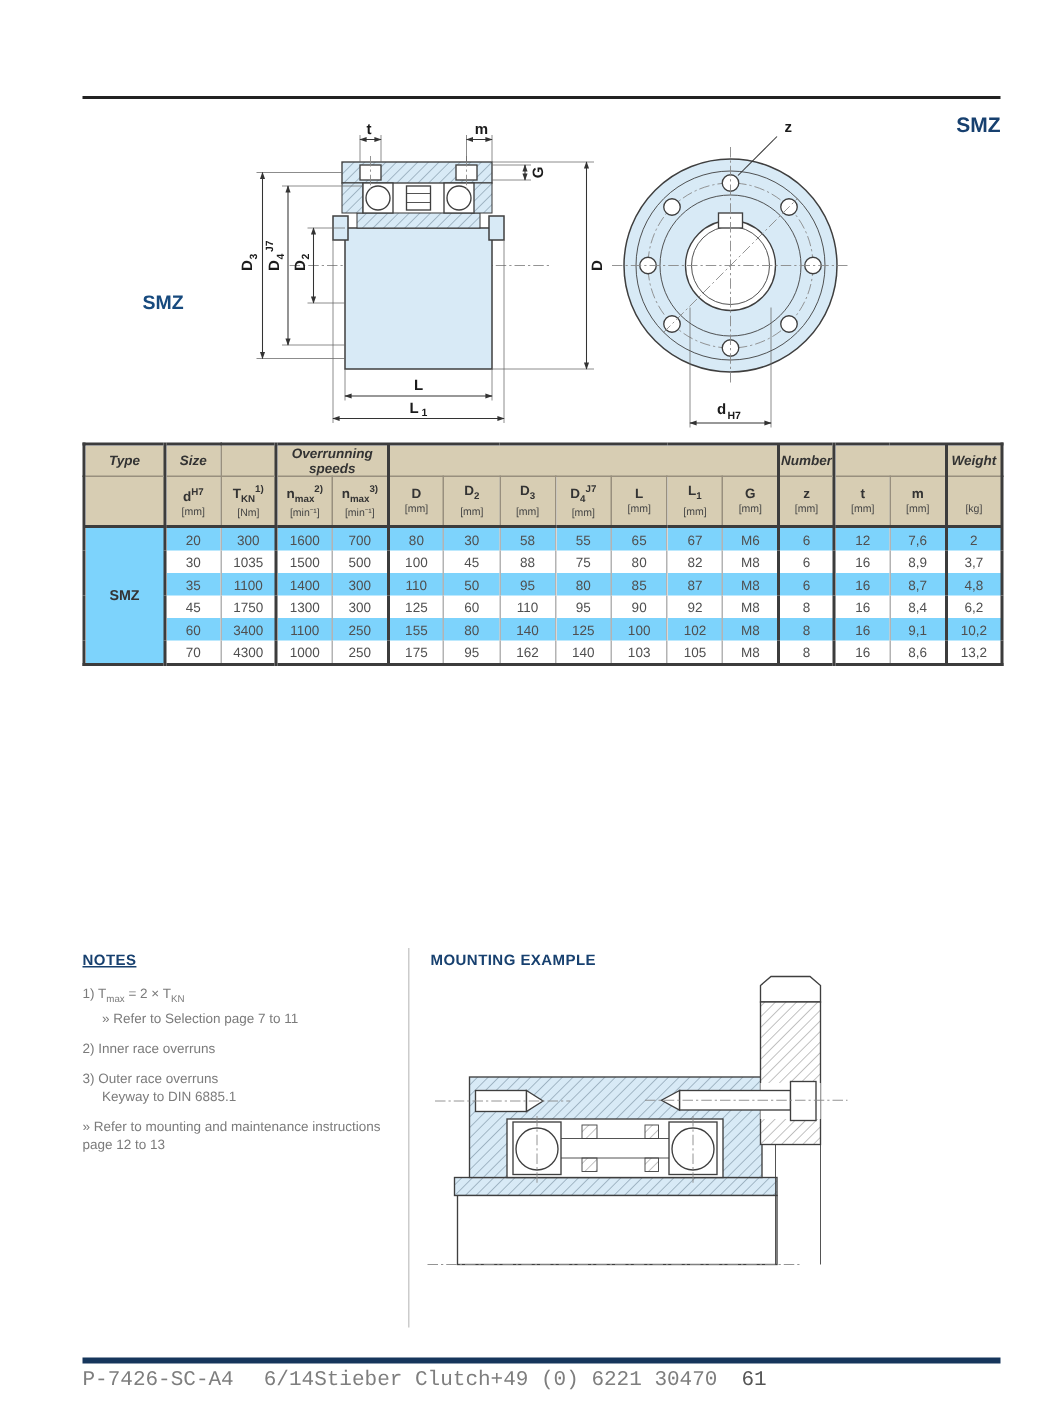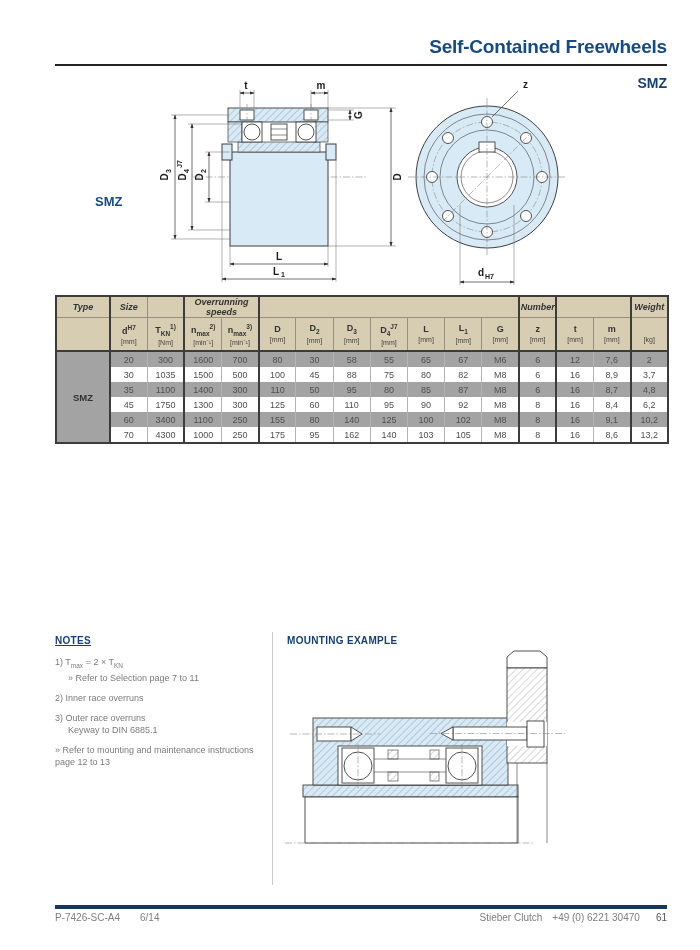--- a/index.html
+++ b/index.html
@@ -28,45 +28,44 @@
   .dtable{position:absolute;left:55px;top:295px;width:612px;border-collapse:collapse;
           table-layout:fixed;border:2px solid #3c3c3c;}
   .dtable th,.dtable td{padding:0;text-align:center;vertical-align:middle;overflow:hidden;}
   .dtable thead th{background:#d7cdb3;color:#333;font-size:9px;border-right:1px solid #988f7e;}
   .dtable tr.grp th{height:15px;border-bottom:1px solid #988f7e;font-weight:bold;font-style:italic;}
   .dtable tr.subr th{border-bottom:2px solid #3c3c3c;height:32px;}
   .sym{font-size:9px;line-height:11px;font-weight:bold;min-height:11px;}
   .sym sub,.sym sup{font-size:6.5px;}
   .unit{font-size:7px;font-weight:normal;line-height:9px;color:#444;}
   .dtable td{font-size:9px;color:#4f4f4f;height:15px;border-right:1px solid #b3b3b3;background:#fff;}
-  .dtable tr.alt td{background:#a3a3a3;}
+  .dtable tr.alt td{background:#7dd3fc;}
   .dtable td.typecell{background:#fff;font-weight:bold;color:#333;font-size:9.5px;}
   .hb{border-right:2px solid #3c3c3c !important;}
   .dtable th:last-child,.dtable td:last-child{border-right:none;}
   
   .vdivider{position:absolute;left:272px;top:632px;width:1px;height:253px;background:#ccc;}
   .notes{position:absolute;left:55px;top:635px;width:210px;color:#7b7b7b;font-size:9px;line-height:12px;}
   .notes-h{color:#17406f;font-weight:bold;font-size:10px;letter-spacing:.3px;margin-bottom:9px;text-decoration:underline;}
   .nline sub,.nline .nsub{font-size:6.5px;}
   .sp{margin-top:8px;}
   .ind{margin-left:13px;}
   
   .footer-bar{position:absolute;left:55px;top:905px;width:612px;height:4px;background:#16365c;}
   .footer{position:absolute;left:55px;top:912px;width:612px;display:flex;
-          justify-content:space-between;font-size:10px;color:#7e7e7e;}
+          font-size:14px;color:#7e7e7e;font-family:Liberation Mono, monospace;}
   .fgap{margin-left:20px;}
-  .phone{margin-left:10px;}
+  .phone{}
   .pgnum{margin-left:16px;color:#555;}
 </style>
 </head>
 <body>
 
 <div class="page">
 
-  <h1 class="title">Self-Contained Freewheels</h1>
   <div class="rule"></div>
   <div class="series">SMZ</div>
   <div class="side-label">SMZ</div>
 
   <div class="draw-wrap">
     <svg width="700" height="218" viewBox="0 0 700 218">
       <defs>
         <pattern id="hb" patternUnits="userSpaceOnUse" width="5" height="5" patternTransform="rotate(45)">
           <rect width="5" height="5" fill="#d8eaf6"></rect>
           <line x1="0" y1="0" x2="0" y2="5" stroke="#7d93a4" stroke-width="0.8"></line>

